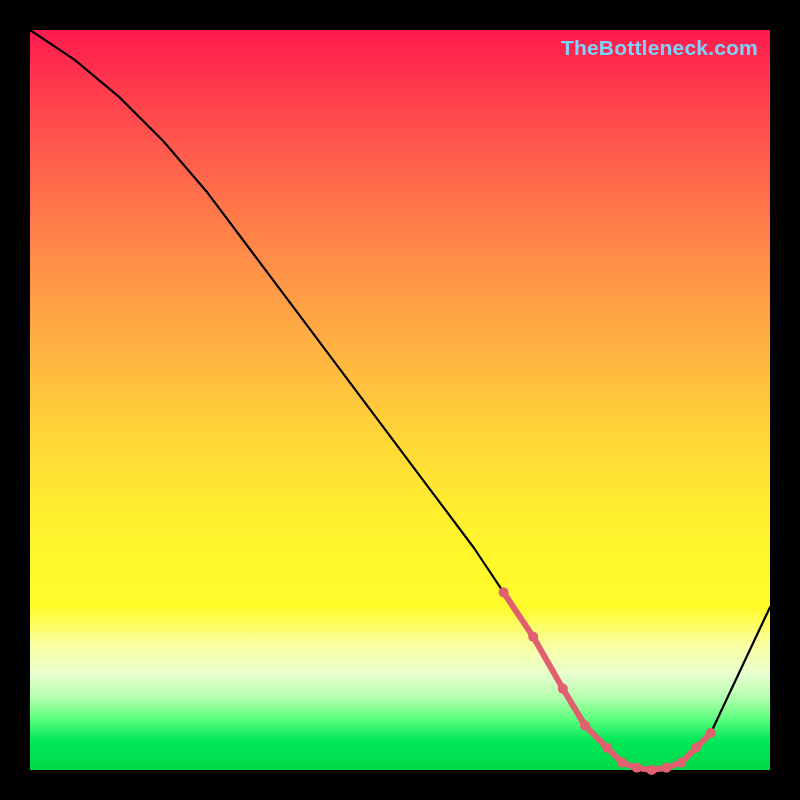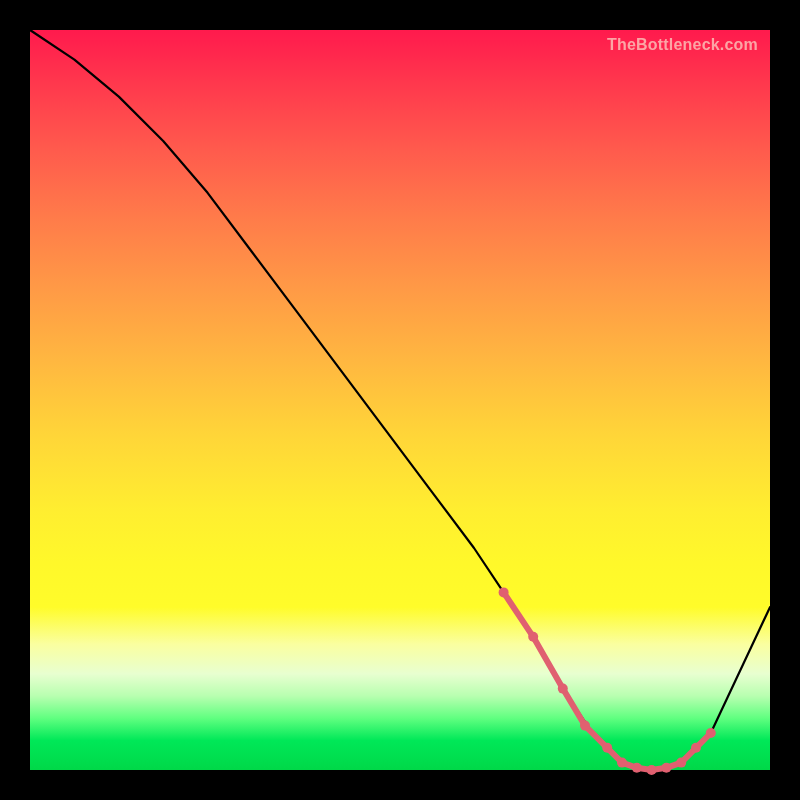--- a/index.html
+++ b/index.html
@@ -36,23 +36,23 @@
       #b8ffb0 90%,
       #60ff80 93%,
       #00e858 96%,
       #00d848 100%);
   }
   .watermark {
     position: absolute;
     top: 6px;
     right: 12px;
     font-family: Arial, Helvetica, sans-serif;
-    font-size: 16px;
+    font-size: 21px;
     font-weight: bold;
-    color: #fca5a5;
+    color: #7dd3fc;
     letter-spacing: 0.2px;
   }
   svg.curve {
     position: absolute;
     inset: 0;
     width: 100%;
     height: 100%;
     overflow: visible;
   }
   .curve-path {

